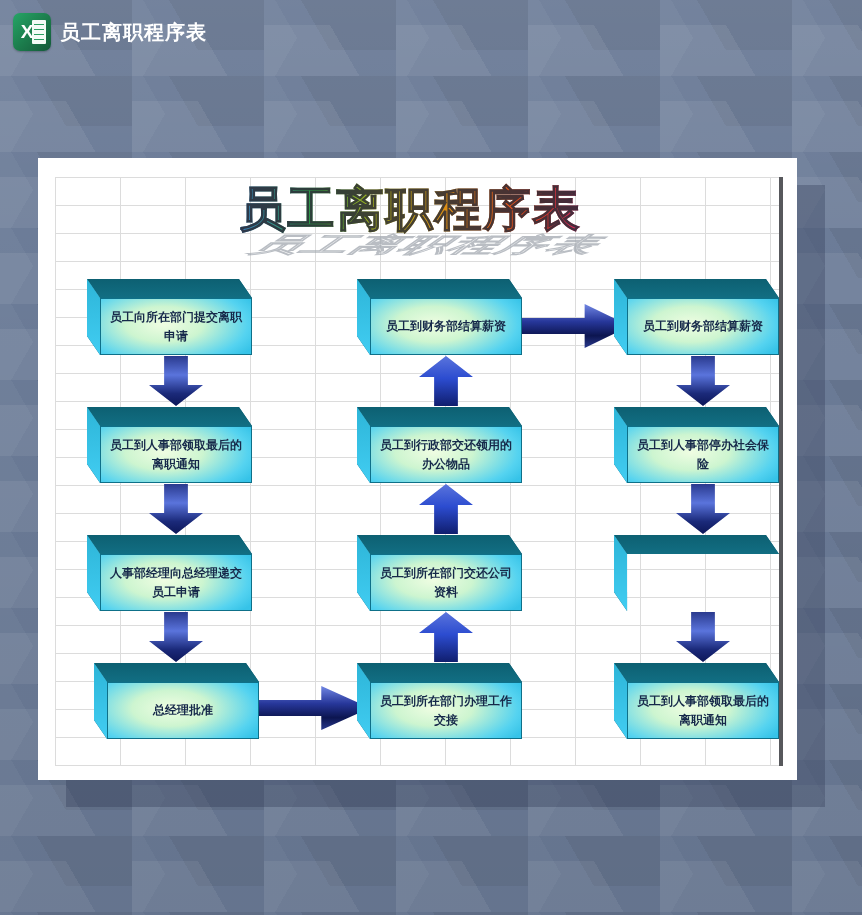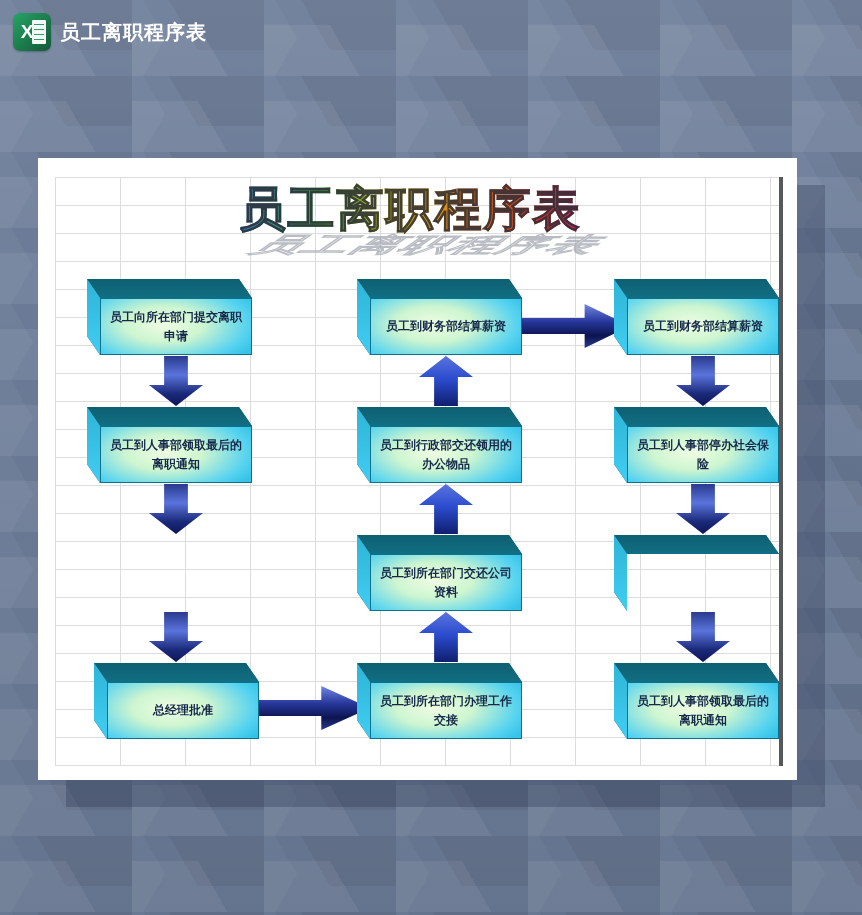--- a/index.html
+++ b/index.html
@@ -97,20 +97,25 @@
   <div class="box3d" style="left:49px;top:121px">
     <div class="face top"></div>
     <div class="face side"></div>
     <div class="face front">员工向所在部门提交离职申请</div>
   </div>
   <div class="box3d" style="left:49px;top:249px">
     <div class="face top"></div>
     <div class="face side"></div>
     <div class="face front">员工到人事部领取最后的离职通知</div>
   </div>
+  <div class="box3d" style="left:49px;top:377px">
+    <div class="face top"></div>
+    <div class="face side"></div>
+    <div class="face front">人事部经理向总经理递交员工申请</div>
+  </div>
   <div class="box3d" style="left:56px;top:505px">
     <div class="face top"></div>
     <div class="face side"></div>
     <div class="face front">总经理批准</div>
   </div>
 
   <div class="box3d" style="left:319px;top:121px">
     <div class="face top"></div>
     <div class="face side"></div>
     <div class="face front">员工到财务部结算薪资</div>

